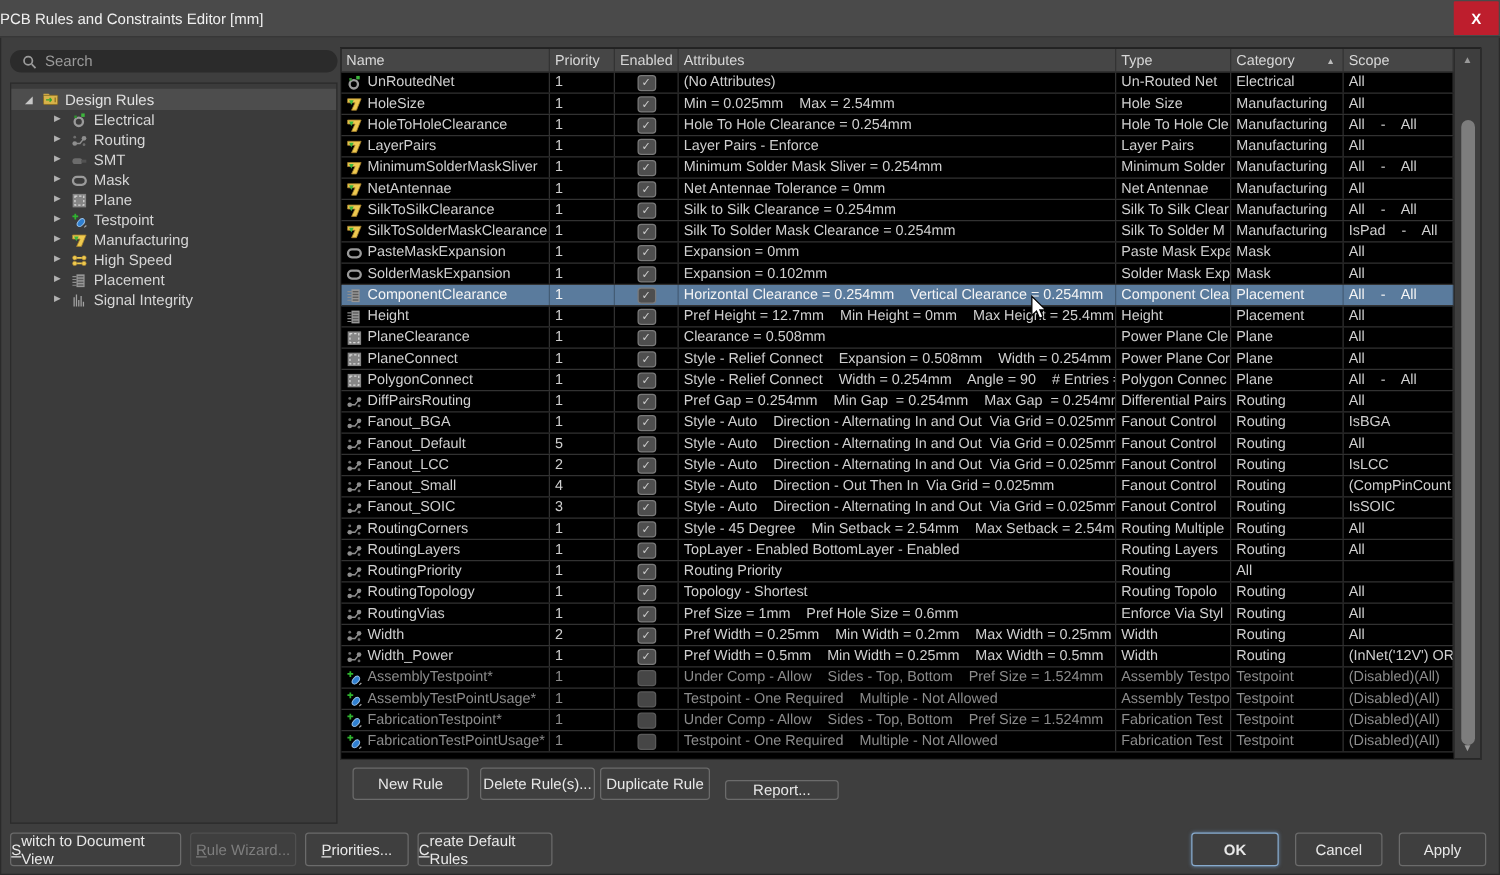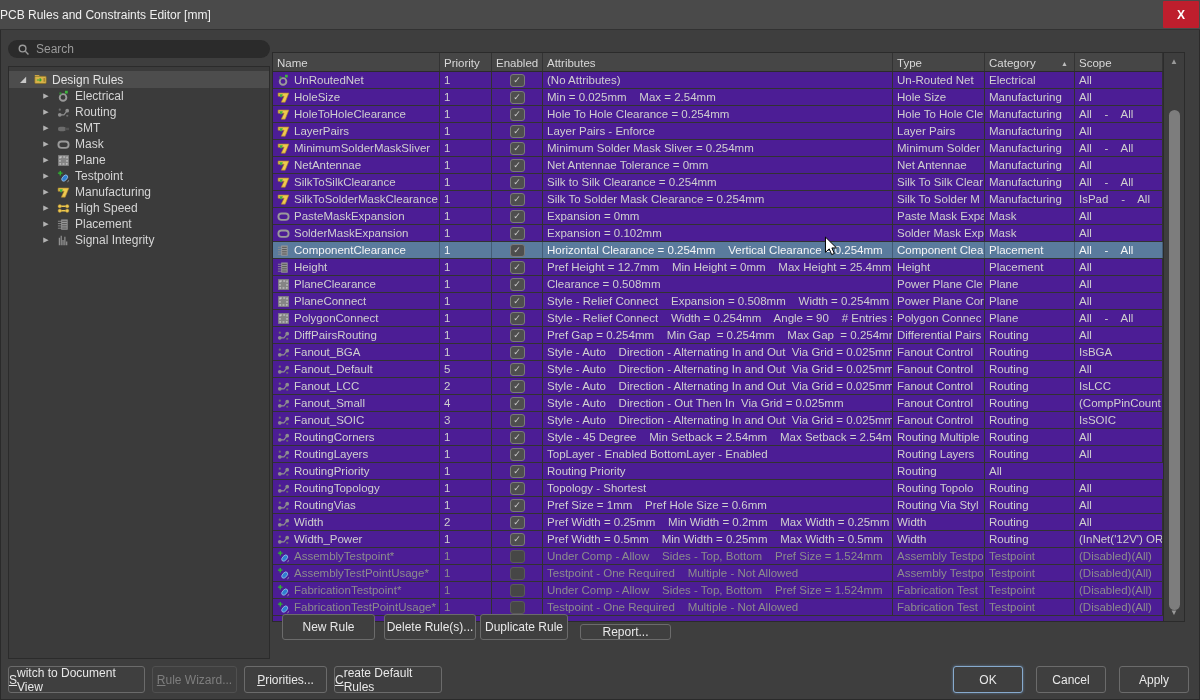--- a/index.html
+++ b/index.html
@@ -31,22 +31,22 @@
   .tree-root { height:17px; display:flex; align-items:center; gap:5px;
     padding-left:9px; font-size:12px; color:#E0E0E0; }
   .tree-root.selected { background:#4D4D4D; }
   .tree-child { height:16px; display:flex; align-items:center; gap:5px;
     padding-left:32px; font-size:12px; color:#D5D5D5; }
   .tw { width:10px; text-align:center; color:#C8C8C8; font-size:8px; line-height:10px; }
   .tw.collapsed { font-size:7px; color:#B2B2B2; }
   .icon { width:14px; height:14px; display:inline-flex; align-items:center; justify-content:center; flex:none; }
   .icon svg { width:13px; height:13px; }
   
-  .table-panel { position:absolute; left:272px; top:52px; width:913px; height:570px;
-    background:#4c1d95; border:1px solid #2B2B2B; overflow:hidden; }
+  .table-panel { position:absolute; left:272px; top:38px; width:913px; height:570px;
+    background:#000000; border:1px solid #2B2B2B; overflow:hidden; }
   .thead, .trow { display:grid; grid-template-columns:167px 52px 51px 350px 92px 90px 88px; width:890px; }
   .thead { height:19px; background:#464646; border-bottom:1px solid #2B2B2B; }
   .hcell { font-size:11.5px; color:#D8D8D8; padding:2px 4px 0 4px; overflow:hidden;
     white-space:pre; border-right:1px solid #333333; display:flex; justify-content:space-between; align-items:center; }
   .sort-arrow { font-size:7px; color:#BDBDBD; padding-right:2px; }
   .trow { height:17px; border-bottom:1px solid #323232; }
   .cell { font-size:11.5px; line-height:15px; color:inherit; padding:0 4px;
     overflow:hidden; white-space:pre; border-right:1px solid #313131;
     display:flex; align-items:center; }
   .trow { color:#CFCFCF; }
@@ -78,21 +78,21 @@
   .table-buttons .btn:nth-child(2){ width:92px; margin-right:4px; height:26px; }
   .table-buttons .btn:nth-child(3){ width:88px; margin-right:12px; height:26px; }
   .table-buttons .btn:nth-child(4){ width:91px; height:16px; }
   .footer-left { position:absolute; left:8px; top:666px; display:flex; gap:7px; }
   .footer-left .btn:nth-child(1){ width:137px; }
   .footer-left .btn:nth-child(2){ width:85px; }
   .footer-left .btn:nth-child(3){ width:83px; }
   .footer-left .btn:nth-child(4){ width:108px; }
   .footer-right { position:absolute; right:11px; top:666px; display:flex; gap:13px; }
   .footer-right .btn { width:70px; }
-  .btn.focused { border:1px solid #87AACD; box-shadow:0 0 3px rgba(120,165,215,0.55); }
+  .btn.focused { border:1px solid #87AACD; box-shadow:0 0 3px rgba(120,165,215,0.55);font-weight:bold; }
   
   .cursor { position:absolute; left:824px; top:236px; width:14px; height:21px; pointer-events:none; z-index:50; }
 </style>
 </head>
 <body>
 
 <div class="titlebar">
   <span class="title">PCB Rules and Constraints Editor [mm]</span>
   <div class="close-btn">
     <span>X</span>
@@ -610,21 +610,21 @@
         <div class="cell name-cell"><span class="icon"><svg viewBox="0 0 14 14">
               <path d="M3 9.5 L7.5 9.5 L11 5" stroke="#8E8E8E" fill="none" stroke-width="1.2"></path>
               <circle cx="3" cy="9.5" r="2" fill="#8E8E8E"></circle>
               <circle cx="11" cy="5" r="2" fill="#8E8E8E"></circle>
               <circle cx="3" cy="4" r="1.2" fill="#6E6E6E"></circle>
               <circle cx="11" cy="10.5" r="1.2" fill="#6E6E6E"></circle>
             </svg></span><span>RoutingVias</span></div>
         <div class="cell">1</div>
         <div class="cell cb-cell"><span class="checkbox">✓</span></div>
         <div class="cell">Pref Size = 1mm    Pref Hole Size = 0.6mm</div>
-        <div class="cell">Routing Via Styl</div>
+        <div class="cell">Enforce Via Styl</div>
         <div class="cell">Routing</div>
         <div class="cell">All</div>
       </div>
       <div class="trow">
         <div class="cell name-cell"><span class="icon"><svg viewBox="0 0 14 14">
               <path d="M3 9.5 L7.5 9.5 L11 5" stroke="#8E8E8E" fill="none" stroke-width="1.2"></path>
               <circle cx="3" cy="9.5" r="2" fill="#8E8E8E"></circle>
               <circle cx="11" cy="5" r="2" fill="#8E8E8E"></circle>
               <circle cx="3" cy="4" r="1.2" fill="#6E6E6E"></circle>
               <circle cx="11" cy="10.5" r="1.2" fill="#6E6E6E"></circle>

